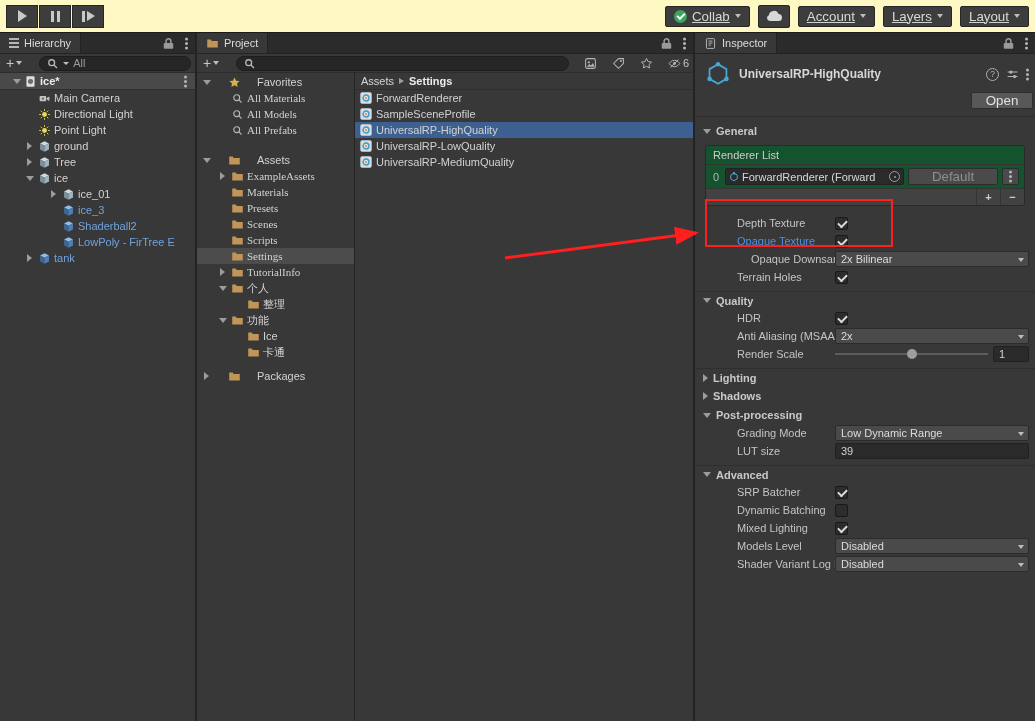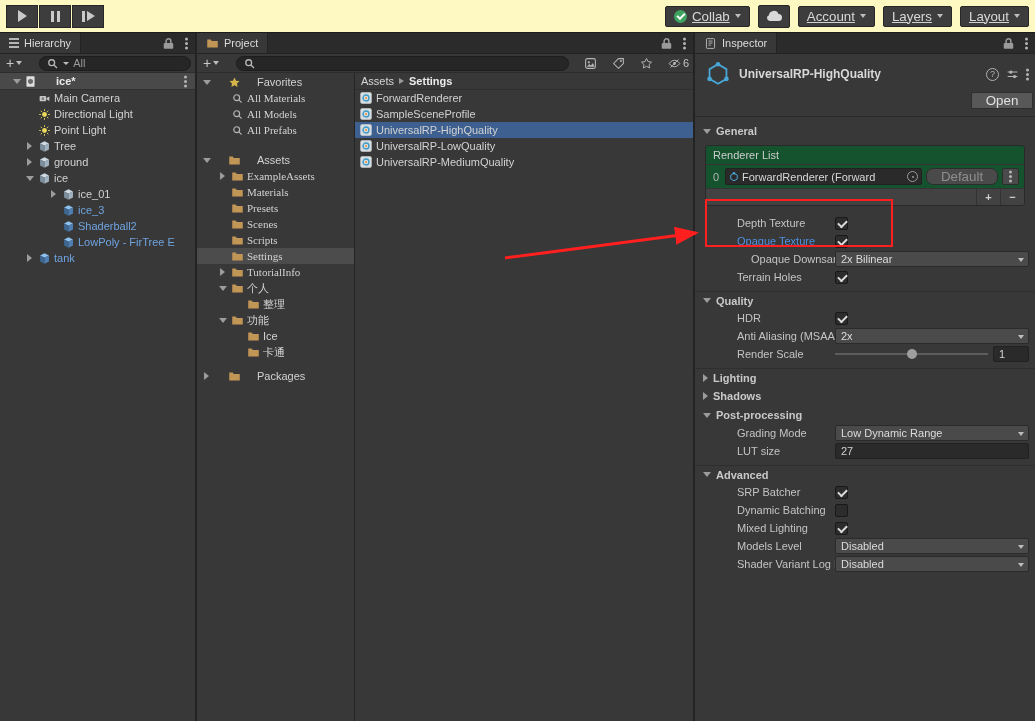--- a/index.html
+++ b/index.html
@@ -58,21 +58,21 @@
   .lvl1 { padding-left:24px; }
   .lvl2 { padding-left:48px; }
   .p0 { padding-left:4px;gap:16px; }
   .p1 { padding-left:20px;font-family:Liberation Serif, serif; }
   .p2 { padding-left:36px; }
   .prefab-lbl { color:#6fa3e0; }
   .row.sel-gray { background:#4c4c4c; }
   .row.sel-blue { background:#3d6091; }
 
   .scene-row { height:17px; background:#494949; display:flex; align-items:center; gap:3px; padding-left:13px; border-bottom:1px solid #2f2f2f; cursor:pointer; }
-  .scene-name { font-weight:bold; color:#ececec;margin-left:16px; }
+  .scene-name { font-weight:bold; color:#ececec; }
   .scene-row .kebab { margin-left:auto; margin-right:8px; }
 
   
   .proj-body { flex:1; display:flex; min-height:0; }
   .proj-tree { width:158px; border-right:1px solid #242424; padding-top:1px; overflow:hidden; }
   .proj-files { flex:1; display:flex; flex-direction:column; min-width:0; }
   .breadcrumb { height:17px; display:flex; align-items:center; gap:5px; padding:0 6px; border-bottom:1px solid #2e2e2e; color:#d6d6d6; flex-shrink:0; }
   .crumb-sep { width:0; height:0; border-style:solid; border-width:3.5px 0 3.5px 5px; border-color:transparent transparent transparent #9c9c9c; }
   .crumb-current { font-weight:bold; color:#ececec; }
   .file-row { padding-left:4px; }
@@ -95,21 +95,21 @@
     color:#c9c9c9; border-top:1px solid #2f2f2f; margin-top:5px; cursor:pointer; }
   .renderer-box { margin:5px 10px 0; background:#14532d; border:1px solid #292929; border-radius:3px; overflow:hidden; }
   .rb-title { height:19px; display:flex; align-items:center; padding-left:7px; border-bottom:1px solid #343434; color:#cdcdcd; }
   .rb-row { height:23px; display:flex; align-items:center; gap:4px; padding:0 5px; }
   .rb-index { width:10px; text-align:center; color:#b5b5b5; }
   .obj-field { flex:1; height:17px; background:#2a2a2a; border:1px solid #212121; border-radius:2px;
     display:flex; align-items:center; gap:3px; padding:0 3px; overflow:hidden; cursor:pointer; min-width:0; }
   .obj-txt { overflow:hidden; white-space:nowrap; flex:1; color:#d8d8d8; }
   .picker { width:11px; height:11px; border-radius:50%; border:1px solid #9a9a9a; position:relative; flex-shrink:0; cursor:pointer; }
   .picker::after { content:""; position:absolute; left:3.5px; top:3.5px; width:2px; height:2px; border-radius:50%; background:#9a9a9a; }
-  .default-btn { width:72px; height:17px; background:#4a4a4a; border:1px solid #2d2d2d; border-radius:7px;
+  .default-btn { width:90px; height:17px; background:#4a4a4a; border:1px solid #2d2d2d; border-radius:2px;
     color:#8f8f8f; display:flex; align-items:center; justify-content:center; cursor:pointer; }
   .kebab-btn { width:17px; height:17px; background:#4a4a4a; border:1px solid #2d2d2d; border-radius:2px;
     display:flex; align-items:center; justify-content:center; cursor:pointer; }
   .rb-footer { height:17px; display:flex; justify-content:flex-end; border-top:1px solid #343434; background:#424242; }
   .pm-btn { width:24px; display:flex; align-items:center; justify-content:center; color:#cfcfcf; border-left:1px solid #333; cursor:pointer; font-weight:bold; }
   .pm-plus::before { content:"+"; }
   .pm-minus::before { content:"\2212"; }
 
   .prop-row { height:18px; display:flex; align-items:center; padding-left:42px; padding-right:6px; }
   .plabel { width:98px; flex-shrink:0; overflow:hidden; white-space:nowrap; color:#c4c4c4; }
@@ -249,32 +249,32 @@
       </div>
       <div class="row lvl1">
         <span class="slot">
             <span class="tri-closed"></span>
           </span>
         <svg class="ic" viewBox="0 0 16 16">
             <path d="M8 1.5l5.5 2.8L8 7.1 2.5 4.3z" fill="#cdd9e2"></path>
             <path d="M8 7.1v7.4l-5.5-2.8V4.3z" fill="#7d8f9d"></path>
             <path d="M8 7.1v7.4l5.5-2.8V4.3z" fill="#9fb2c0"></path>
           </svg>
-        <span>Tree</span>
+        <span>ground</span>
       </div>
       <div class="row lvl1">
         <span class="slot">
             <span class="tri-closed"></span>
           </span>
         <svg class="ic" viewBox="0 0 16 16">
             <path d="M8 1.5l5.5 2.8L8 7.1 2.5 4.3z" fill="#cdd9e2"></path>
             <path d="M8 7.1v7.4l-5.5-2.8V4.3z" fill="#7d8f9d"></path>
             <path d="M8 7.1v7.4l5.5-2.8V4.3z" fill="#9fb2c0"></path>
           </svg>
-        <span>ground</span>
+        <span>Tree</span>
       </div>
       <div class="row lvl1">
         <span class="slot">
             <span class="tri-open"></span>
           </span>
         <svg class="ic" viewBox="0 0 16 16">
             <path d="M8 1.5l5.5 2.8L8 7.1 2.5 4.3z" fill="#cdd9e2"></path>
             <path d="M8 7.1v7.4l-5.5-2.8V4.3z" fill="#7d8f9d"></path>
             <path d="M8 7.1v7.4l5.5-2.8V4.3z" fill="#9fb2c0"></path>
           </svg>
@@ -709,21 +709,21 @@
       </div>
       <div class="prop-row">
         <span class="plabel">Grading Mode</span>
         <span class="ddown">
           <span class="dd-txt">Low Dynamic Range</span>
           <span class="caret"></span>
         </span>
       </div>
       <div class="prop-row">
         <span class="plabel">LUT size</span>
-        <span class="tfield">27</span>
+        <span class="tfield">39</span>
       </div>
 
       <div class="sect-head">
         <span class="tri-open"></span>
         <span>Advanced</span>
       </div>
       <div class="prop-row">
         <span class="plabel">SRP Batcher</span>
         <span class="cbox on"></span>
       </div>

